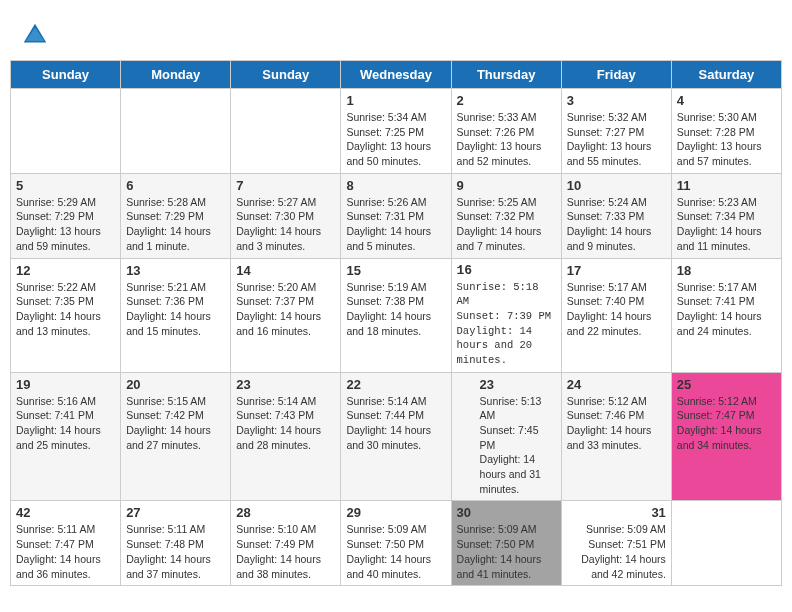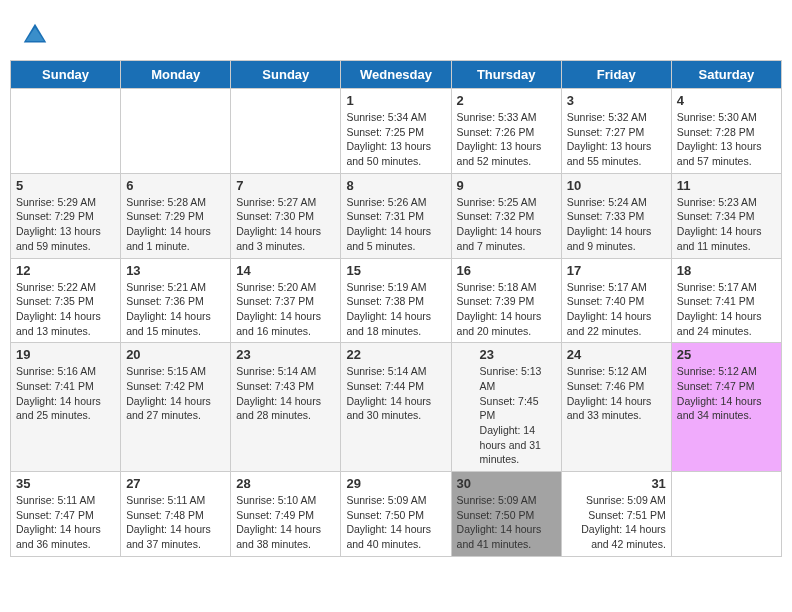--- a/index.html
+++ b/index.html
@@ -191,21 +191,21 @@
           <div class="day-info">Sunrise: 5:21 AM<br>Sunset: 7:36 PM<br>Daylight: 14 hours and 15 minutes.</div>
         </td>
         <td style="background: rgb(255, 255, 255);">
           <span class="day-number">14</span>
           <div class="day-info">Sunrise: 5:20 AM<br>Sunset: 7:37 PM<br>Daylight: 14 hours and 16 minutes.</div>
         </td>
         <td style="background: rgb(255, 255, 255);">
           <span class="day-number">15</span>
           <div class="day-info">Sunrise: 5:19 AM<br>Sunset: 7:38 PM<br>Daylight: 14 hours and 18 minutes.</div>
         </td>
-        <td style="background: rgb(255, 255, 255);">
+        <td style="background: rgb(255, 255, 255); font-family: Liberation Mono, monospace;">
           <span class="day-number">16</span>
           <div class="day-info">Sunrise: 5:18 AM<br>Sunset: 7:39 PM<br>Daylight: 14 hours and 20 minutes.</div>
         </td>
         <td style="background: rgb(255, 255, 255);">
           <span class="day-number">17</span>
           <div class="day-info">Sunrise: 5:17 AM<br>Sunset: 7:40 PM<br>Daylight: 14 hours and 22 minutes.</div>
         </td>
         <td style="background: rgb(255, 255, 255);">
           <span class="day-number">18</span>
           <div class="day-info">Sunrise: 5:17 AM<br>Sunset: 7:41 PM<br>Daylight: 14 hours and 24 minutes.</div>
@@ -229,28 +229,28 @@
           <div class="day-info">Sunrise: 5:14 AM<br>Sunset: 7:44 PM<br>Daylight: 14 hours and 30 minutes.</div>
         </td>
         <td style="background: rgb(245, 245, 245); padding-left: 28px;">
           <span class="day-number">23</span>
           <div class="day-info">Sunrise: 5:13 AM<br>Sunset: 7:45 PM<br>Daylight: 14 hours and 31 minutes.</div>
         </td>
         <td style="background: rgb(245, 245, 245);">
           <span class="day-number">24</span>
           <div class="day-info">Sunrise: 5:12 AM<br>Sunset: 7:46 PM<br>Daylight: 14 hours and 33 minutes.</div>
         </td>
-        <td style="background: #f0abfc;">
+        <td style="background: #ec4899;">
           <span class="day-number">25</span>
           <div class="day-info">Sunrise: 5:12 AM<br>Sunset: 7:47 PM<br>Daylight: 14 hours and 34 minutes.</div>
         </td>
       </tr>
       <tr>
         <td style="background: rgb(255, 255, 255);">
-          <span class="day-number">35</span>
+          <span class="day-number">42</span>
           <div class="day-info">Sunrise: 5:11 AM<br>Sunset: 7:47 PM<br>Daylight: 14 hours and 36 minutes.</div>
         </td>
         <td style="background: rgb(255, 255, 255);">
           <span class="day-number">27</span>
           <div class="day-info">Sunrise: 5:11 AM<br>Sunset: 7:48 PM<br>Daylight: 14 hours and 37 minutes.</div>
         </td>
         <td style="background: rgb(255, 255, 255);">
           <span class="day-number">28</span>
           <div class="day-info">Sunrise: 5:10 AM<br>Sunset: 7:49 PM<br>Daylight: 14 hours and 38 minutes.</div>
         </td>

